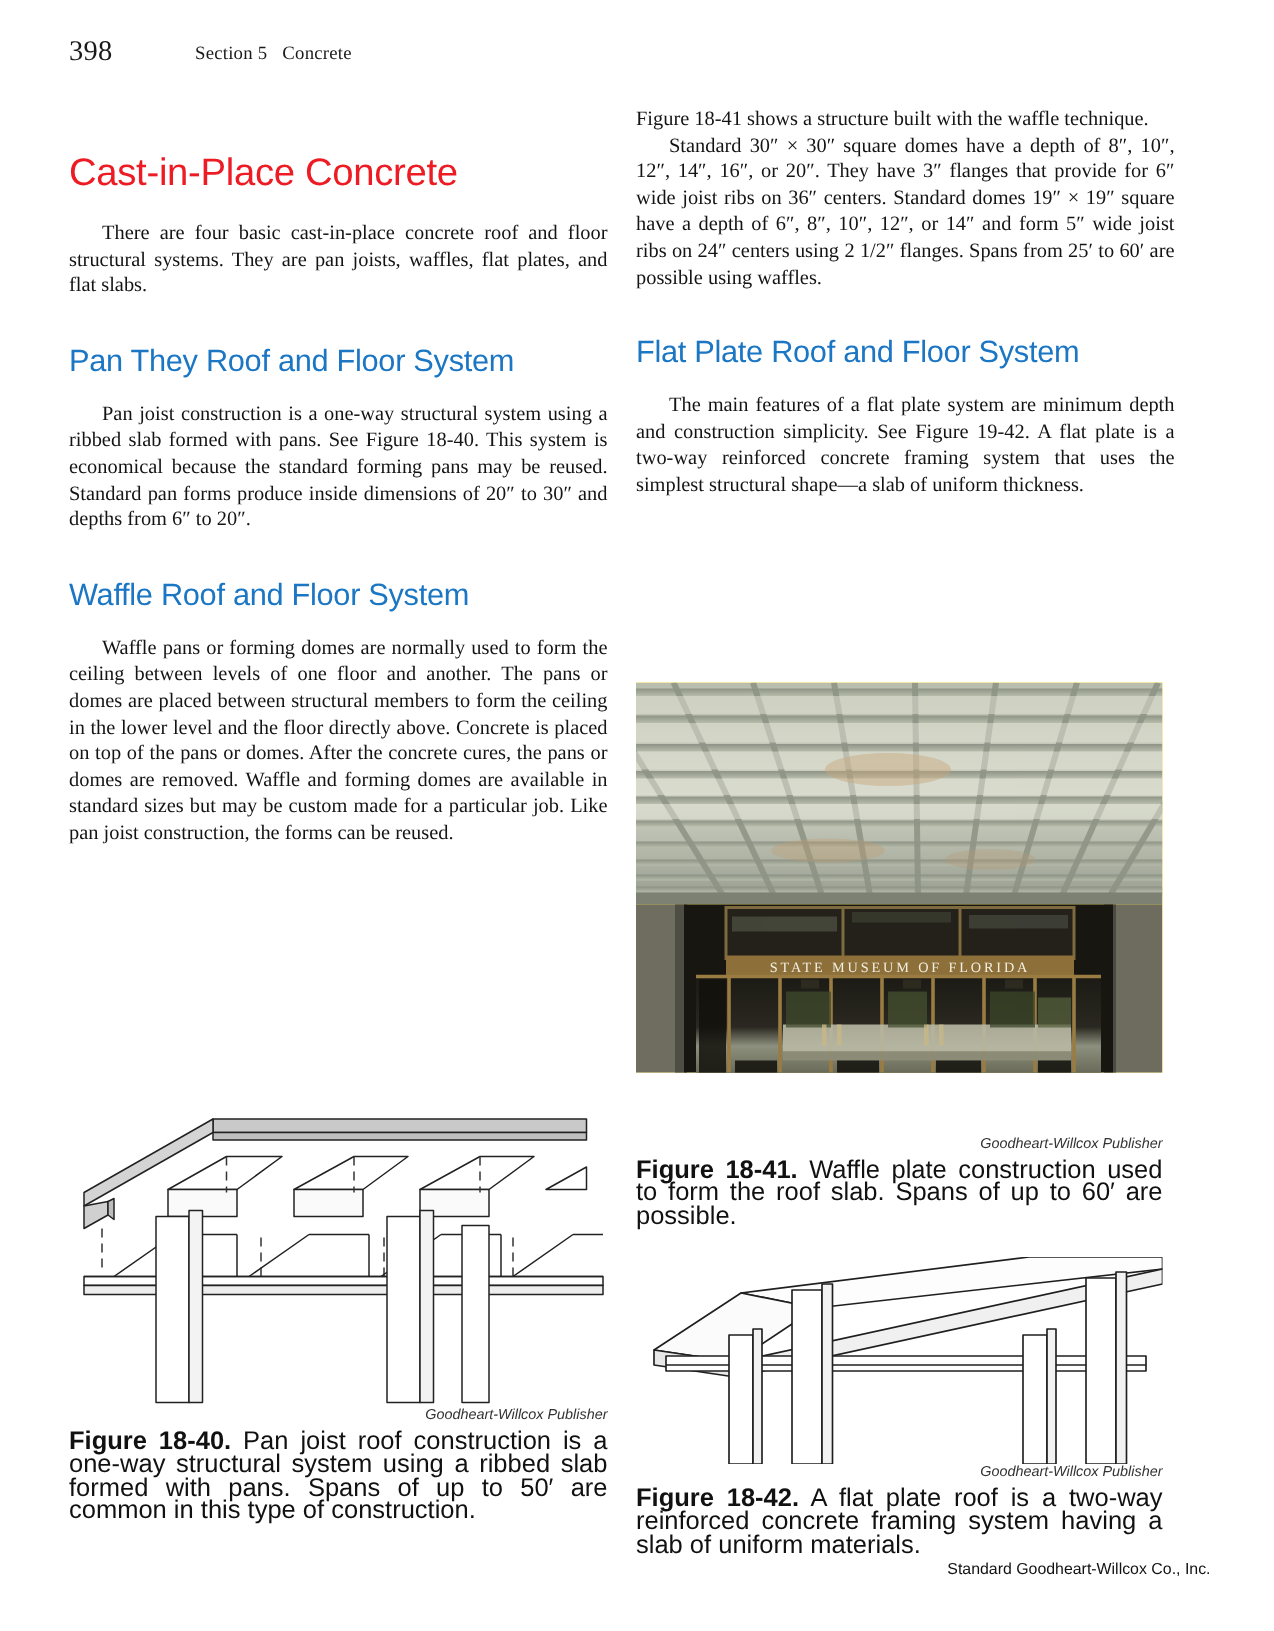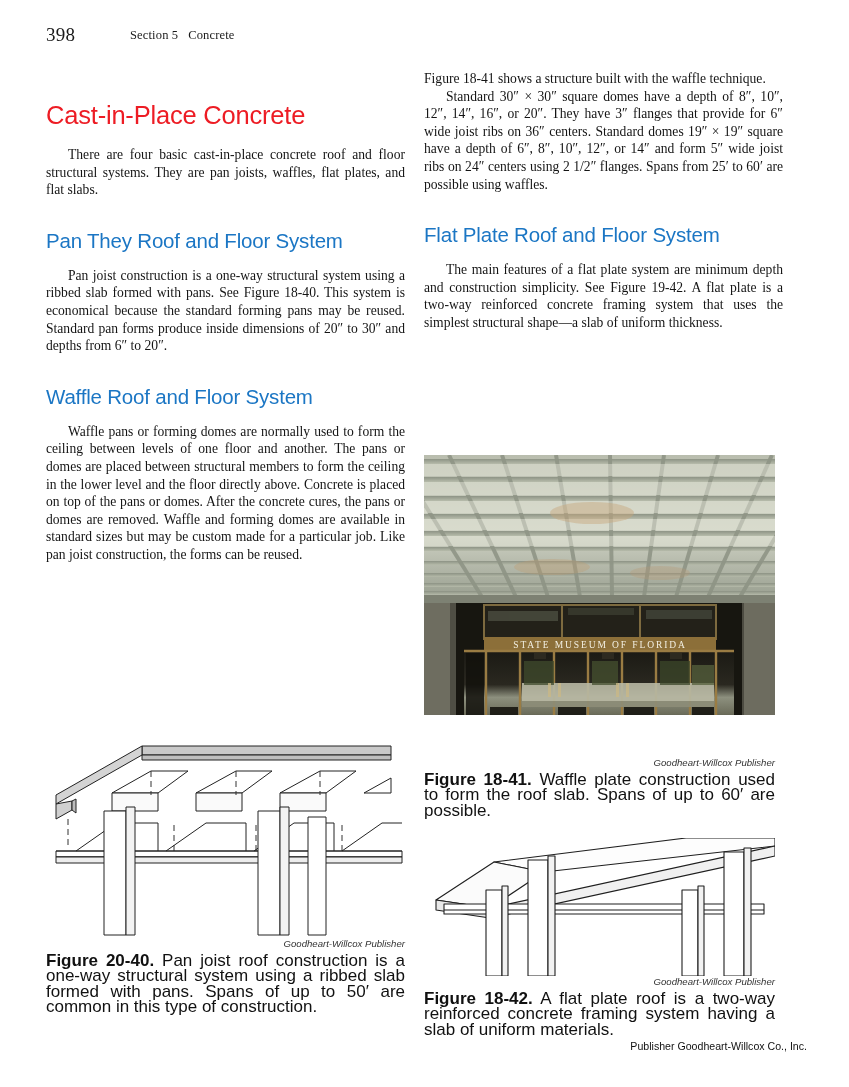--- a/index.html
+++ b/index.html
@@ -165,21 +165,21 @@
         <g>
           <rect x="58" y="78" width="22" height="124" fill="#ffffff" stroke="#222"></rect>
           <rect x="80" y="74" width="9" height="128" fill="#f3f3f3" stroke="#222"></rect>
           <rect x="212" y="78" width="22" height="124" fill="#ffffff" stroke="#222"></rect>
           <rect x="234" y="74" width="9" height="128" fill="#f3f3f3" stroke="#222"></rect>
           <rect x="262" y="84" width="18" height="118" fill="#ffffff" stroke="#222"></rect>
         </g>
       </g>
     </svg>
     <div class="credit">Goodheart-Willcox Publisher</div>
-    <div class="figcap"><span class="b">Figure 20-40.</span><span> Pan joist roof construction is a one-way structural system using a ribbed slab formed with pans. Spans of up to 50′ are common in this type of construction.</span></div>
+    <div class="figcap"><span class="b">Figure 18-40.</span><span> Pan joist roof construction is a one-way structural system using a ribbed slab formed with pans. Spans of up to 50′ are common in this type of construction.</span></div>
   </div>
 
   <div class="col col-right">
 
     <p class="body"><span class="b">Figure 18-41</span><span> shows a structure built with the waffle technique.</span></p>
 
     <p class="body indent">Standard 30″ × 30″ square domes have a depth of 8″, 10″, 12″, 14″, 16″, or 20″. They have 3″ flanges that provide for 6″ wide joist ribs on 36″ centers. Standard domes 19″ × 19″ square have a depth of 6″, 8″, 10″, 12″, or 14″ and form 5″ wide joist ribs on 24″ centers using 2 1/2″ flanges. Spans from 25′ to 60′ are possible using waffles.</p>
 
     <div class="sp-before-h2"></div>
     <h2 class="blue">Flat Plate Roof and Floor System</h2>
@@ -378,15 +378,15 @@
           <rect x="274" y="48" width="6" height="90" fill="#f2f2f2"></rect>
           <rect x="300" y="14" width="20" height="124"></rect>
           <rect x="320" y="10" width="7" height="128" fill="#f2f2f2"></rect>
         </g>
       </g>
     </svg>
     <div class="credit">Goodheart-Willcox Publisher</div>
     <div class="figcap"><span class="b">Figure 18-42.</span><span> A flat plate roof is a two-way reinforced concrete framing system having a slab of uniform materials.</span></div>
   </div>
 
-  <div class="copyright">Publisher Goodheart-Willcox Co., Inc.</div>
+  <div class="copyright">Standard Goodheart-Willcox Co., Inc.</div>
 
 </div>
 
 </body></html>

